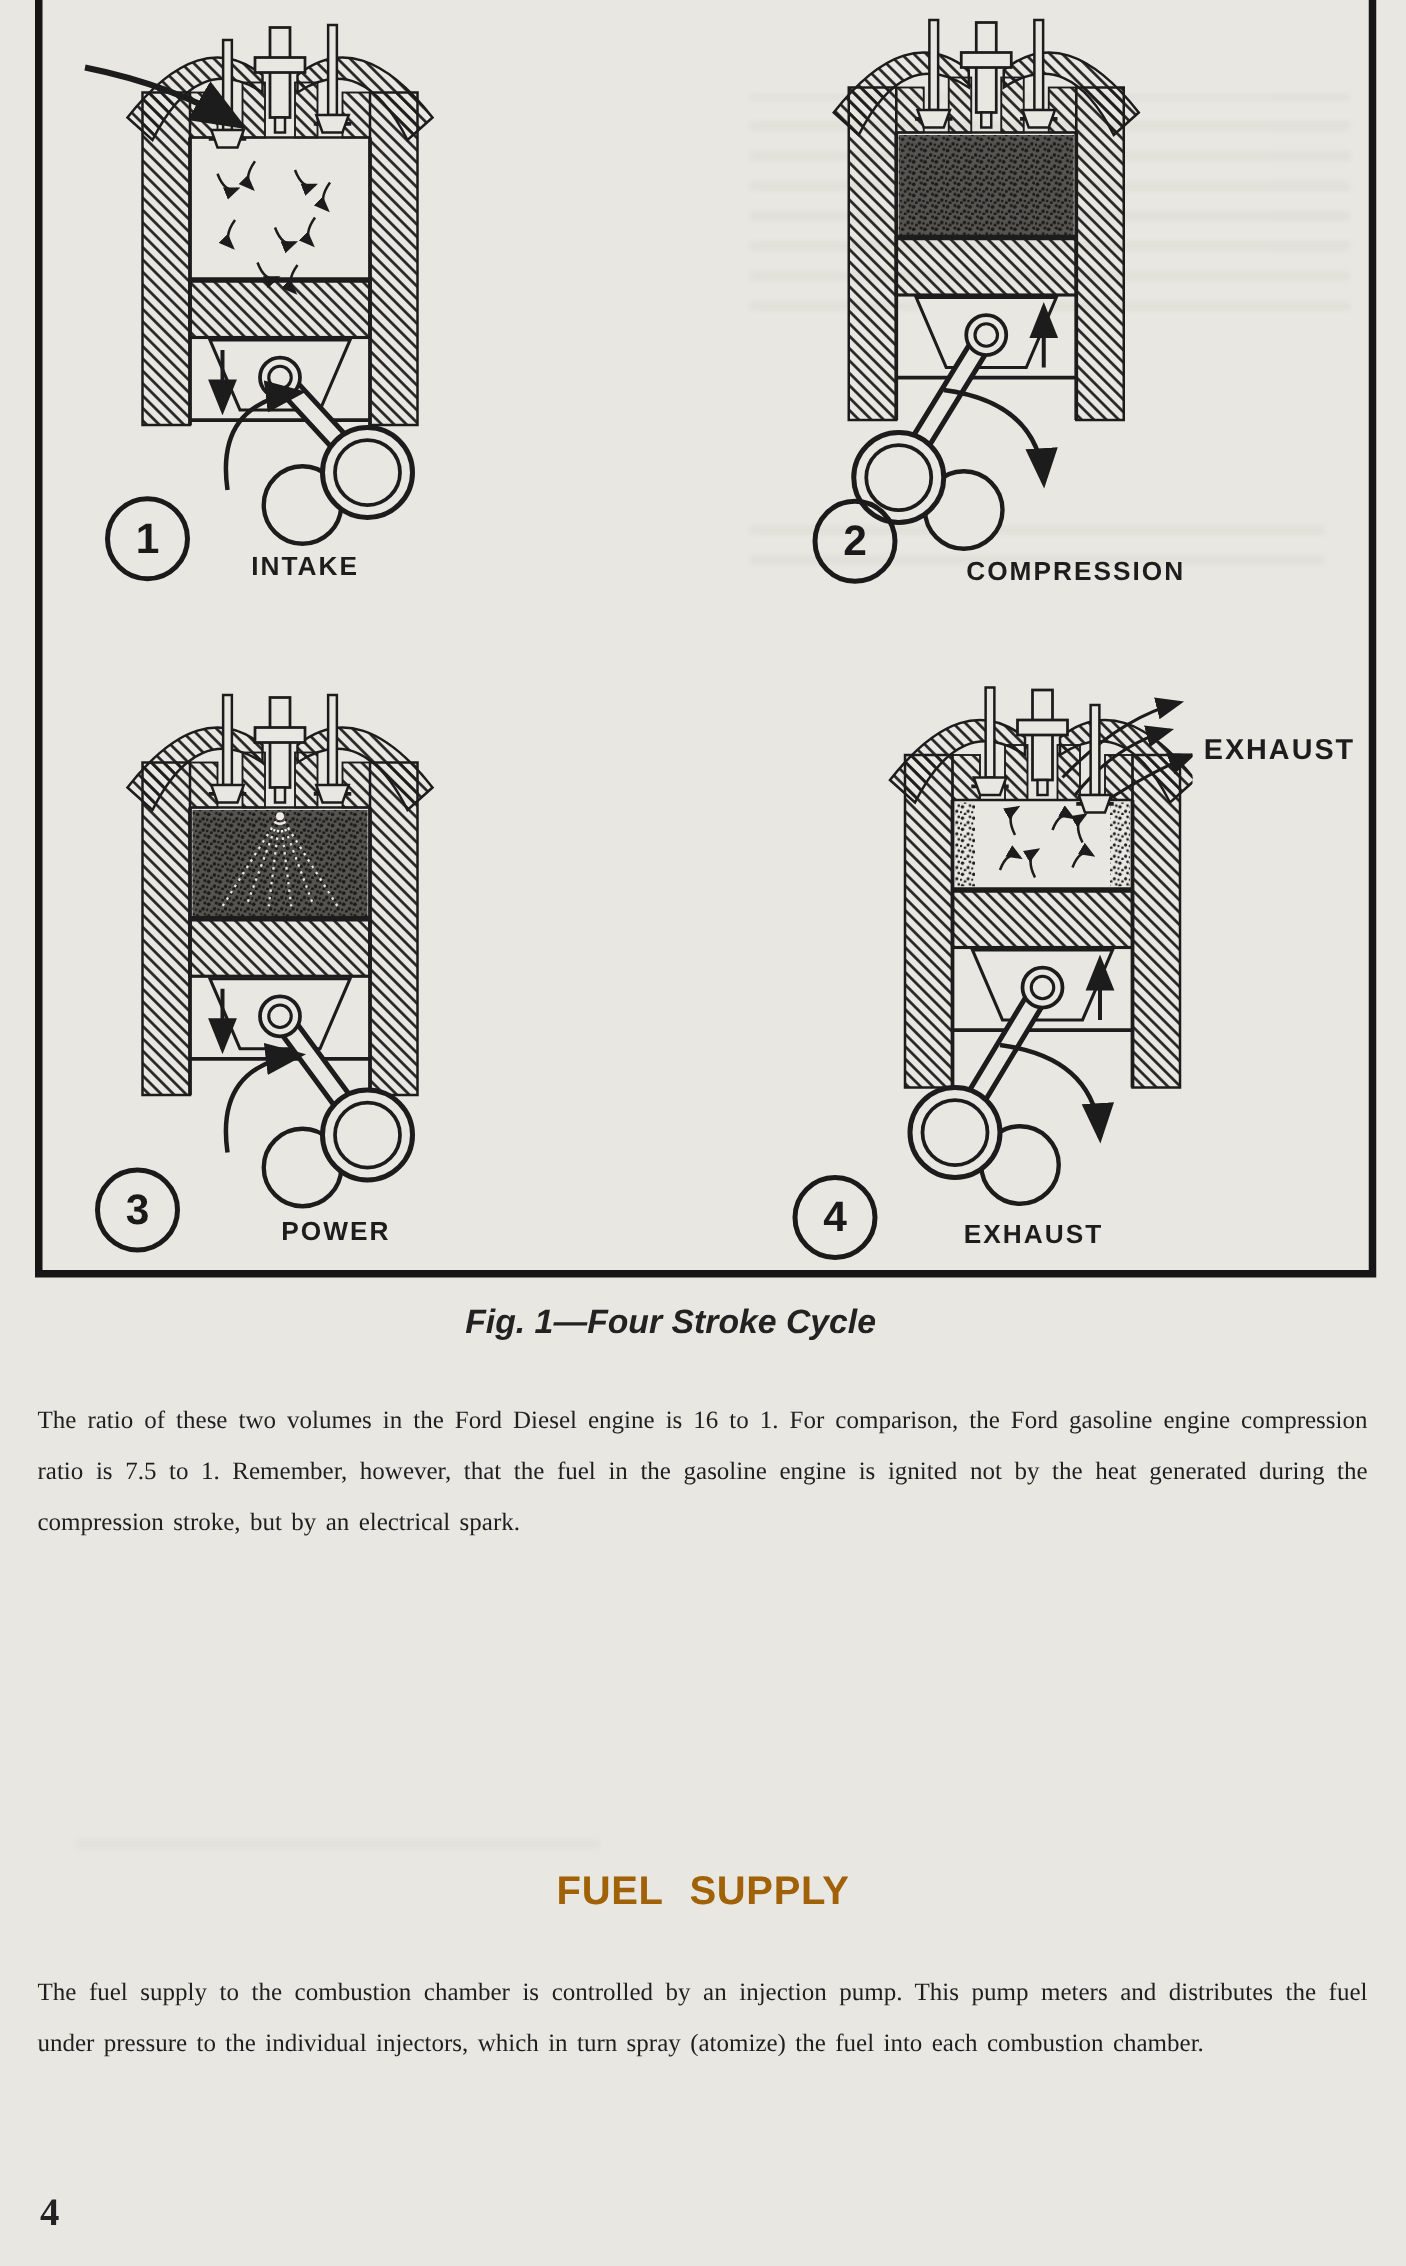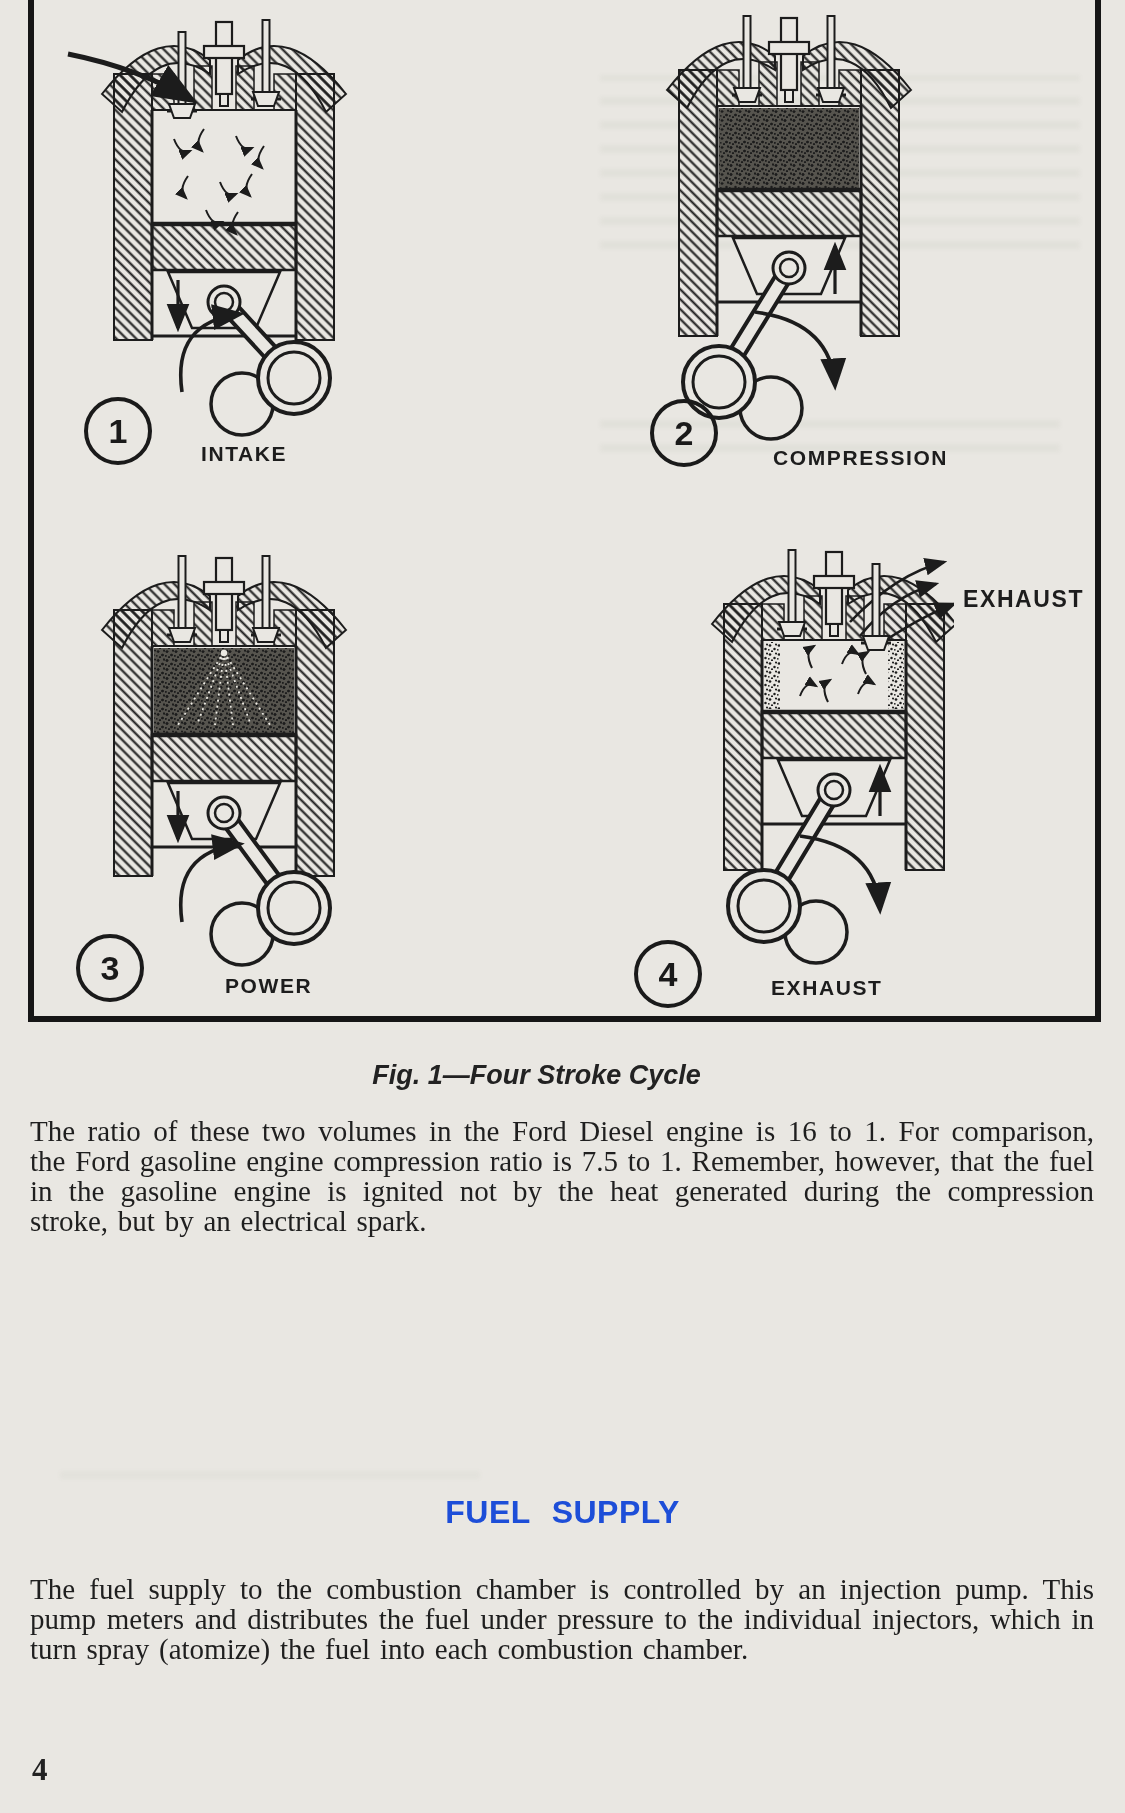--- a/index.html
+++ b/index.html
@@ -72,49 +72,48 @@
   .figure-caption{
     position:absolute;
     left:0;top:1042px;
     width:1073px;
     text-align:center;
     font-family:"Liberation Sans", sans-serif;
     font-style:italic;
     font-weight:700;
     font-size:27px;
     color:#222;
-    margin-top:18px;
   }
 
   .bodytext{
     position:absolute;
     left:30px;width:1064px;
     margin:0;
-    font-size:29px;
-    line-height:30px;
+    font-size:20px;
+    line-height:41px;
     text-align:justify;
     word-spacing:2.5px;
     color:#1f1f1f;
     font-family:Liberation Serif, serif;
   }
   .p1{top:1116px;}
   .p2{top:1328px;}
   .p3{top:1574px;}
 
   .section-heading{
     position:absolute;
     left:0;top:1494px;
     width:1125px;
     text-align:center;
     font-family:"Liberation Sans", sans-serif;
     font-weight:700;
     font-size:32px;
     letter-spacing:0.5px;
     word-spacing:12px;
-    color:#1d4ed8;
+    color:#a16207;
   }
   .page-number{
     position:absolute;
     left:32px;top:1752px;
     font:700 31px "Liberation Serif", serif;
     color:#222;
   }
 </style>
 </head>
 <body>

